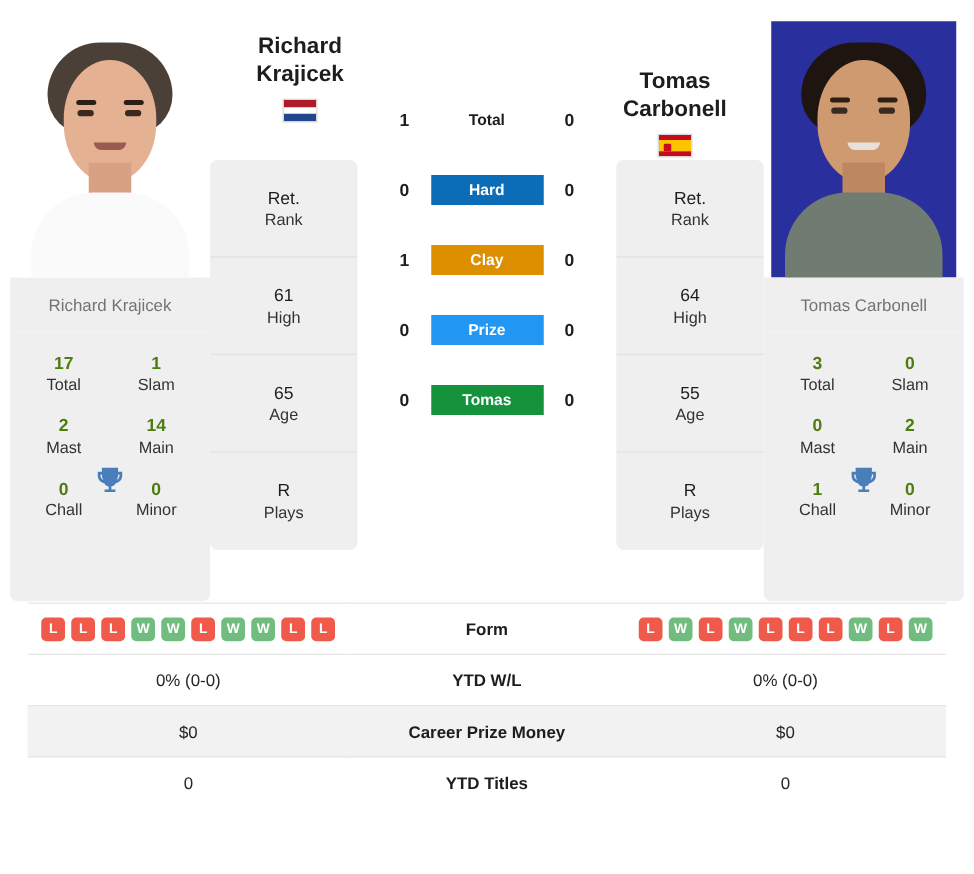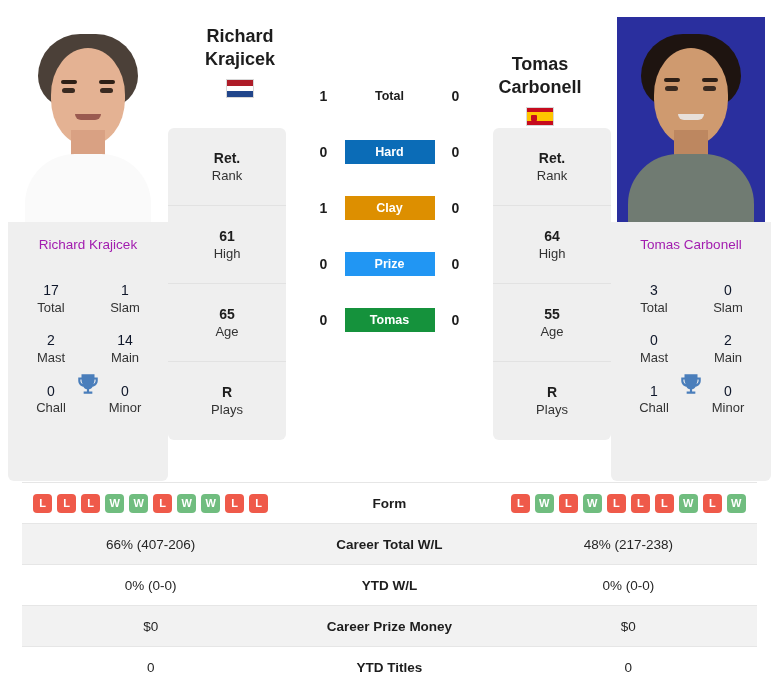--- a/index.html
+++ b/index.html
@@ -59,38 +59,38 @@
   }
   .eye { position: absolute; width: 13px; height: 5px; border-radius: 3px; background:#3a2a20; }
   .brow { position: absolute; width: 16px; height: 4px; border-radius: 3px; background:#2d1f16; }
   .mouth { position: absolute; left: 46px; top: 88px; width: 26px; height: 6px;
            border-radius: 0 0 12px 12px; background:#9a5a50; }
 
   .name-plate {
     background: #efefef;
     height: 44px;
     display: flex; align-items: center; justify-content: center;
-    font-size: 13.5px; color: #a21caf;
+    font-size: 13.5px; color: #737373;
   }
 
   .titles-card {
     background: #efefef;
     border-radius: 0 0 6px 6px;
     padding: 8px 6px 14px 6px;
     position: relative;
     height: 215px;
   }
   .titles-grid {
     display: grid;
     grid-template-columns: 1fr 1fr;
     row-gap: 16px;
     padding-top: 8px;
     text-align: center;
   }
-  .tcell .num { font-size: 14px; font-weight: normal; color: #0f172a; line-height: 1.25; }
+  .tcell .num { font-size: 14px; font-weight: bold; color: #4d7c0f; line-height: 1.25; }
   .tcell .lbl { font-size: 13px; color: #333; line-height: 1.3; }
   .trophy {
     position: absolute; left: 50%; top: 106px; transform: translate(-50%, 0);
     width: 26px; height: 26px;
   }
 
   
   .info-card {
     width: 118px; flex: 0 0 118px;
     background: #efefef;
@@ -98,21 +98,21 @@
     margin-top: 118px;
     overflow: hidden;
   }
   .info-row {
     height: 78px;
     display: flex; flex-direction: column;
     align-items: center; justify-content: center;
     border-bottom: 1px solid #e2e2e2;
   }
   .info-row:last-child { border-bottom: none; }
-  .info-row .v { font-size: 14px; font-weight: bold; color: #1d1d1d; line-height: 1.3; }
+  .info-row .v { font-size: 14px; font-weight: normal; color: #1d1d1d; line-height: 1.3; }
   .info-row .k { font-size: 13px; color: #333; line-height: 1.35; }
 
   
   .surface-col {
     flex: 1 1 auto;
     display: flex; flex-direction: column;
     align-items: center;
     padding-top: 58px;
   }
   .surface-row {
@@ -402,25 +402,20 @@
             <span class="wl L">L</span>
             <span class="wl W">W</span>
             <span class="wl L">L</span>
             <span class="wl L">L</span>
             <span class="wl L">L</span>
             <span class="wl W">W</span>
             <span class="wl L">L</span>
             <span class="wl W">W</span>
           </div>
         </td>
-      </tr>
-      <tr class="shade">
-        <td class="side">66% (407-206)</td>
-        <td class="label">Career Total W/L</td>
-        <td class="side">48% (217-238)</td>
       </tr>
       <tr>
         <td class="side">0% (0-0)</td>
         <td class="label">YTD W/L</td>
         <td class="side">0% (0-0)</td>
       </tr>
       <tr class="shade">
         <td class="side">$0</td>
         <td class="label">Career Prize Money</td>
         <td class="side">$0</td>

